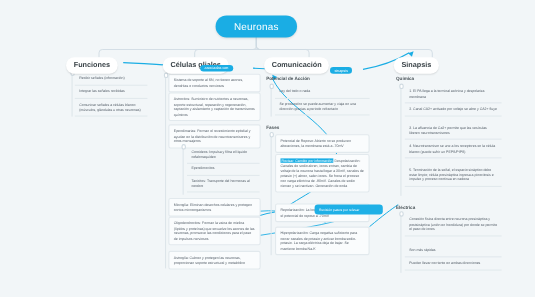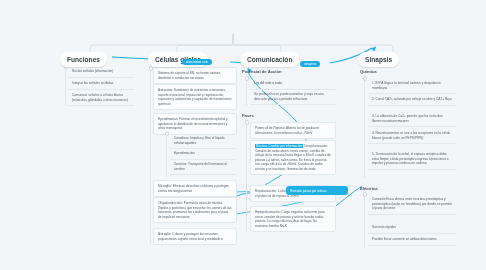--- a/index.html
+++ b/index.html
@@ -167,20 +167,23 @@
     <path d="M248.5 73 l -1 -5 l 4.5 2 z" fill="#1aade4"></path>
 
     <path d="M236 196 C 254 190, 272 192, 290 196" fill="none" stroke="#1aade4" stroke-width=".9"></path>
 
     <path d="M236 192 C 258 190, 276 196, 296 202" fill="none" stroke="#1aade4" stroke-width=".8"></path>
     <path d="M236 214 C 262 210, 286 206, 310 200" fill="none" stroke="#1aade4" stroke-width=".8"></path>
 
     <path d="M336 206 C 348 196, 356 190, 362 186" fill="none" stroke="#1aade4" stroke-width=".9"></path>
   </svg>
 
+  <div class="root-node">
+    <span>Neuronas</span>
+  </div>
 
   <div class="branch-head" style="left:60px; top:52px;">
     <span>Funciones</span>
   </div>
   <div class="spine" style="left:65px; top:66px; height:40px;"></div>
   <div class="spine-dot" style="left:63.5px; top:64px;"></div>
 
   <div class="card plain" style="left:68px; top:66px; width:66px;">Recibir señales (información)</div>
   <div class="card plain" style="left:68px; top:78px; width:66px;">Integrar las señales recibidas</div>
   <div class="card plain" style="left:68px; top:90px; width:66px;">Comunicar señales a células blanco (músculos, glándulas u otras neuronas)</div>

